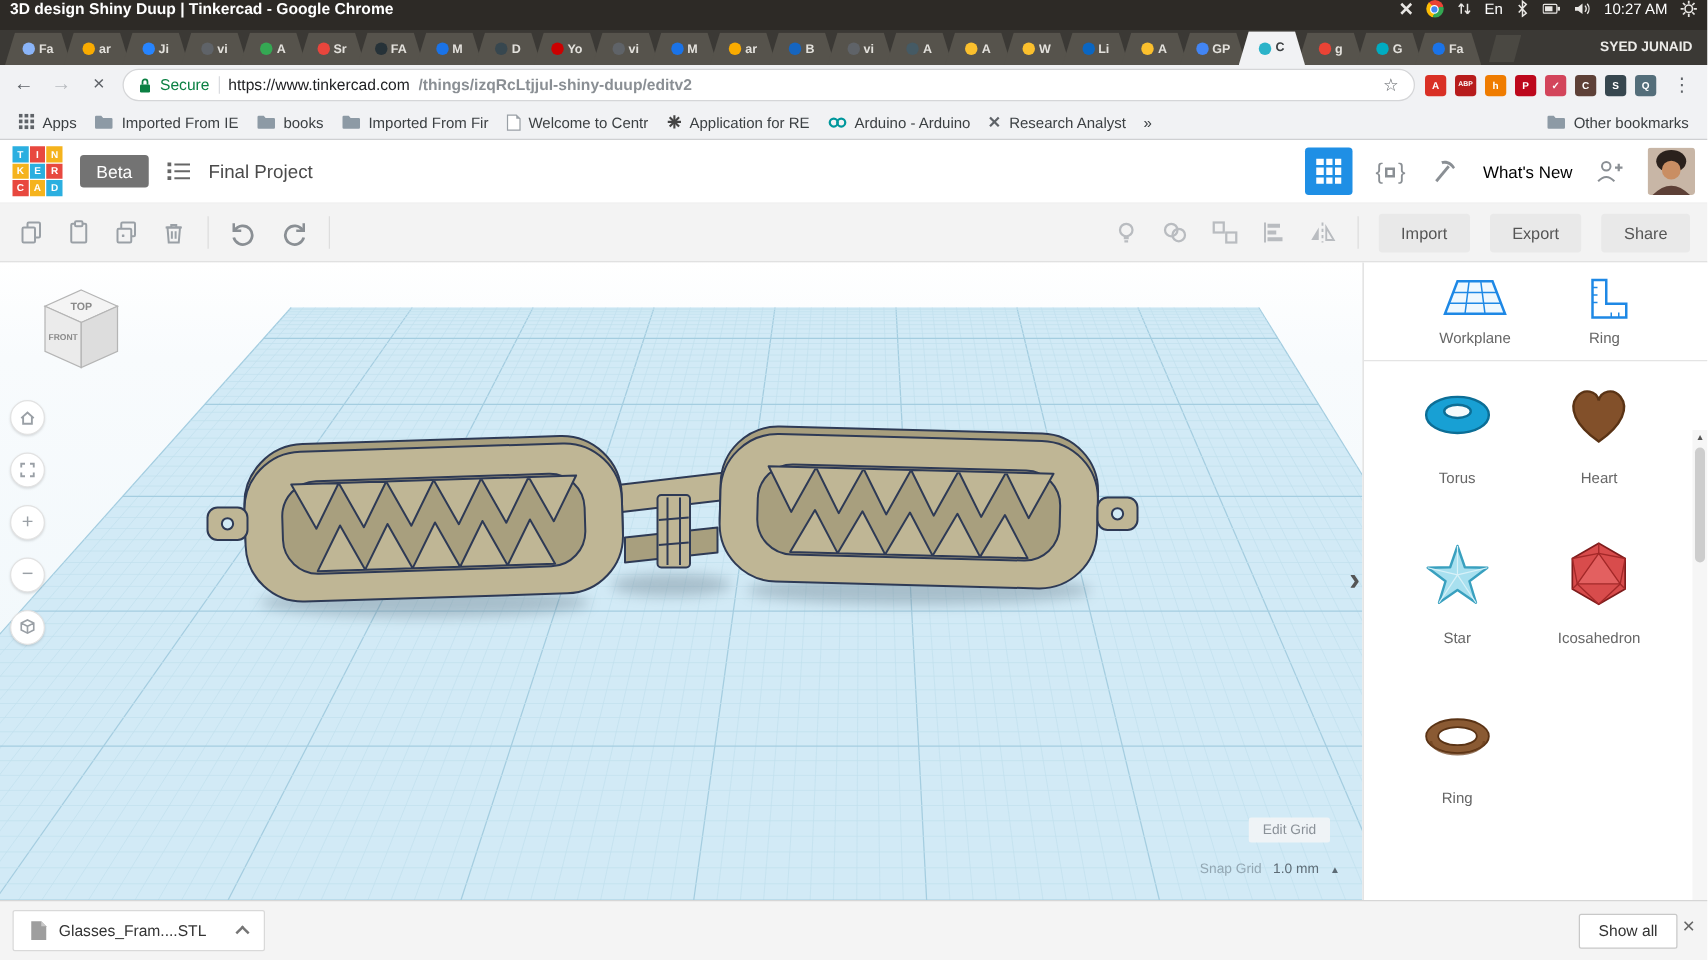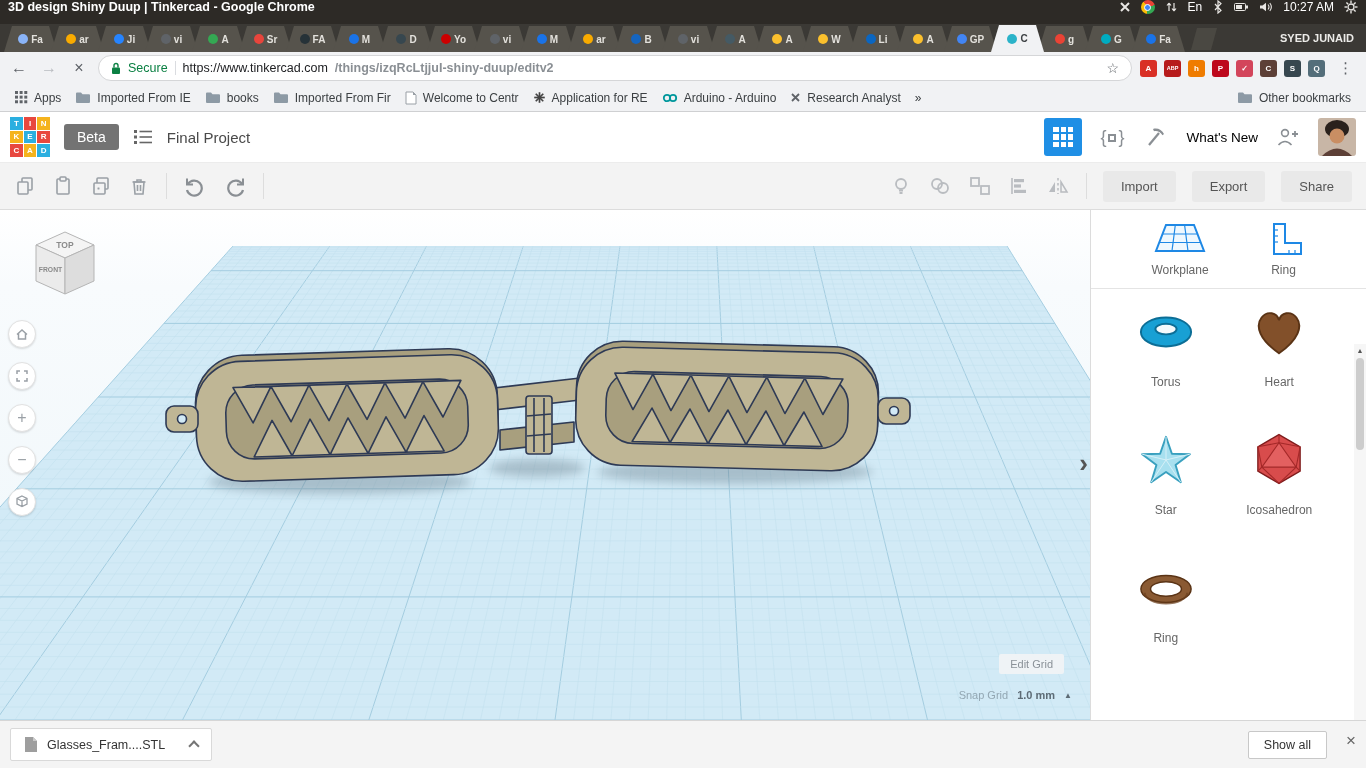--- a/index.html
+++ b/index.html
@@ -88,21 +88,21 @@
   .viewcube { position:absolute; left:28px; top:16px; }
   .vbtns { position:absolute; left:8px; top:110px; display:flex; flex-direction:column; gap:14px; }
   .vbtn { width:28px; height:28px; border-radius:50%; background:#fff; border:1px solid #e2e2e2;
           box-shadow:0 1px 2px rgba(0,0,0,.13); display:flex; align-items:center; justify-content:center;
           color:#9aa0a6; font-size:16px; }
   .collapse { position:absolute; right:2px; top:240px; color:#555; font-size:26px; font-weight:bold; line-height:1; }
   .edit-grid { position:absolute; right:26px; top:444px; background:rgba(240,243,245,.95); border:none;
                border-radius:2px; color:#8a9198; font-size:11px; padding:4px 11px; }
   .snapgrid { position:absolute; right:18px; top:479px; display:flex; align-items:center; gap:9px;
               font-size:11px; color:#93a7b3; }
-  .snap-val { color:#5d6b75;font-weight:bold; }
+  .snap-val { color:#5d6b75; }
   .snap-caret { color:#5d6b75; font-size:8px; }
 
   
   .panel { position:relative; flex:1; background:#fff; border-left:1px solid #dcdcdc; }
   .panel-top { height:78px; display:flex; align-items:center; justify-content:space-around; padding:0 34px; }
   .ptool { display:flex; flex-direction:column; align-items:center; gap:6px; font-size:12px; color:#666; }
   .panel-divider { height:1px; background:#e4e4e4; }
   .cat-head { padding:7px 14px 10px; position:relative; }
   .cat-brand { font-size:10px; color:#9a9a9a; }
   .cat-name { font-size:14.5px; color:#333; margin-top:2px; }
@@ -114,21 +114,21 @@
   .vscroll .arr { color:#555; font-size:7px; text-align:center; padding-top:3px; }
   .vthumb { position:absolute; top:14px; left:2px; width:8px; height:92px; background:#cdcdcd; border-radius:4px; }
 
   
   .dlbar { position:absolute; bottom:0; left:0; right:0; height:48px; background:#f4f4f4;
            border-top:1px solid #d6d6d6; display:flex; align-items:center; padding:0 10px; gap:22px; }
   .chip { display:flex; align-items:center; gap:9px; background:#fff; border:1px solid #d9d9d9;
           border-radius:2px; height:33px; padding:0 13px; font-size:12.5px; color:#333; }
   .cv { width:8px; height:8px; border-left:2px solid #757575; border-top:2px solid #757575;
         transform:rotate(45deg); margin-left:16px; margin-top:3px; }
-  .dl-right { margin-left:auto; display:flex; align-items:flex-start; gap:19px; }
+  .dl-right { margin-left:auto; display:flex; align-items:flex-start; gap:4px; }
   .show-all { background:#fff; border:1px solid #c8c8c8; border-radius:2px; padding:6px 15px;
               font-size:12.5px; color:#333; }
   .dl-close { color:#666; font-size:17px; }
 </style>
 </head>
 <body>
 
 <div class="sysbar">
   <span class="sys-title">3D design Shiny Duup | Tinkercad - Google Chrome</span>
   <div class="sys-tray">

